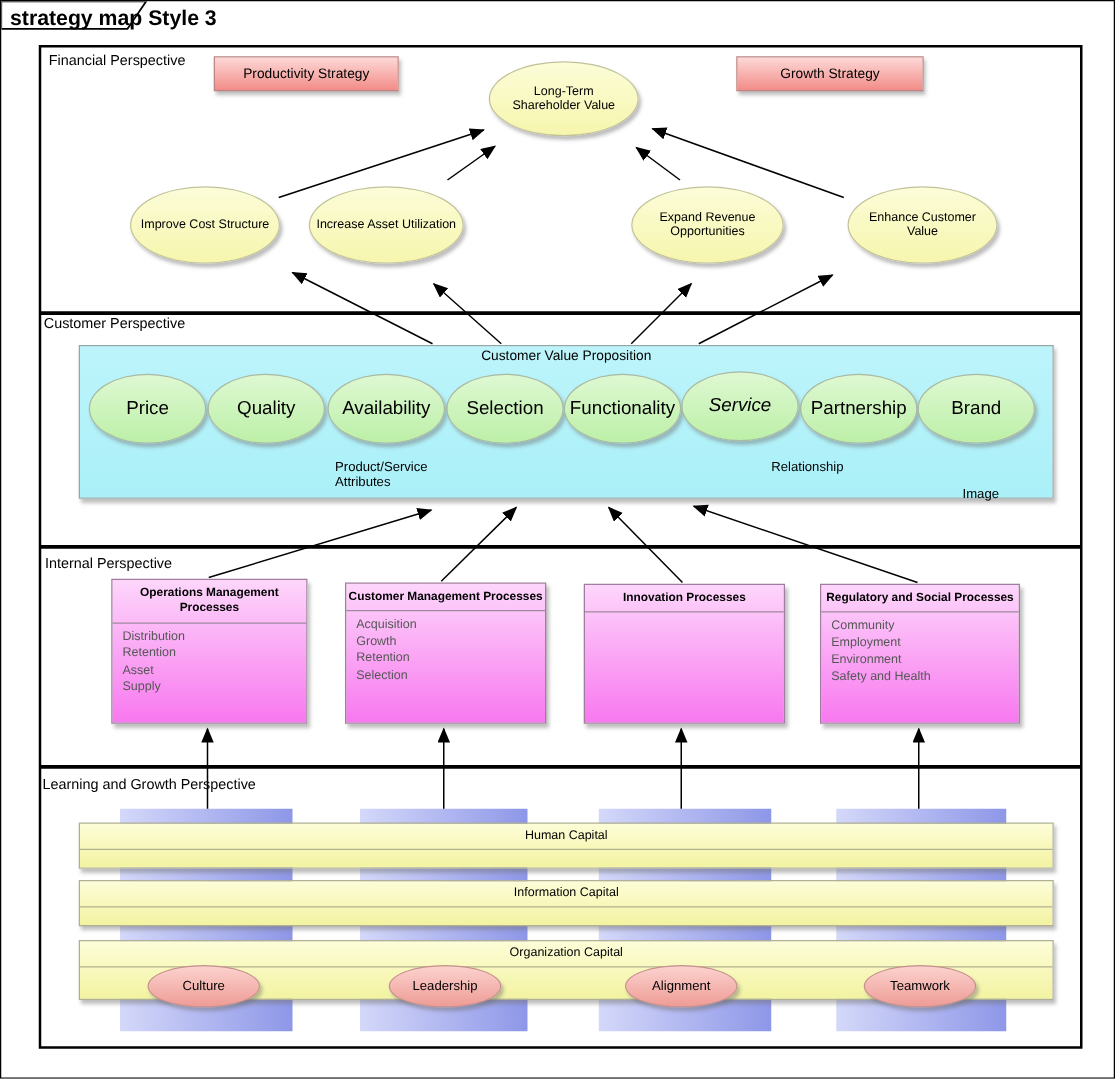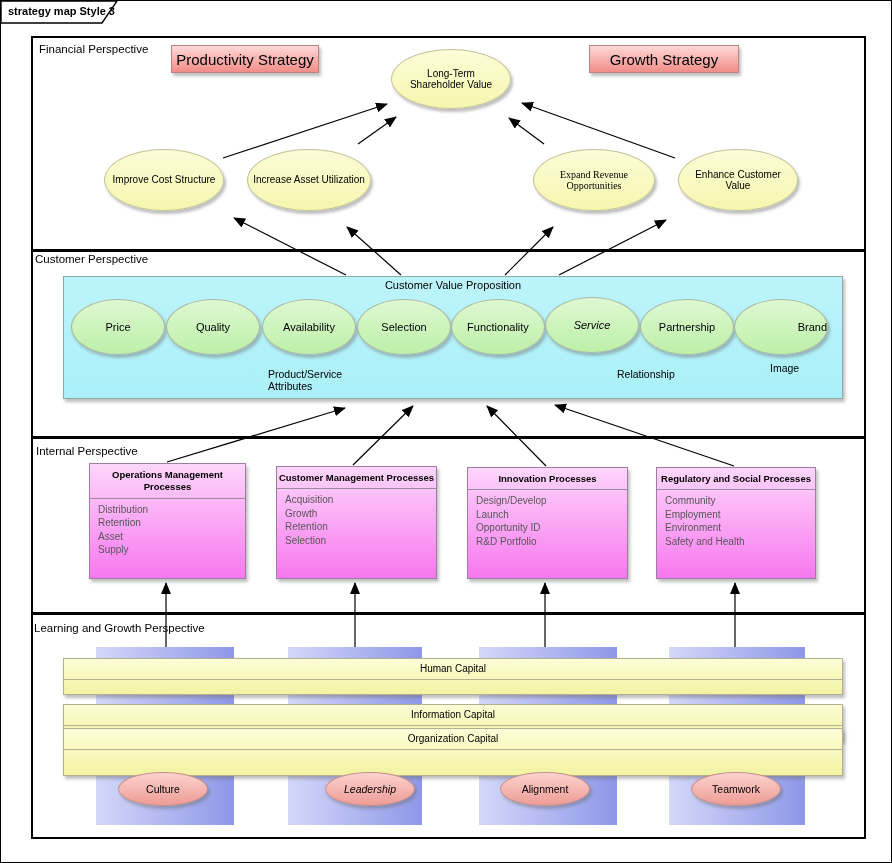--- a/index.html
+++ b/index.html
@@ -3,37 +3,37 @@
 <meta charset="utf-8">
 <style>
   html,body{margin:0;padding:0;background:#fff;}
   .canvas{
     position:relative;width:892px;height:863px;background:#ffffff;
     border:1px solid #000;box-sizing:border-box;
     font-family:"Liberation Sans",sans-serif;color:#000;overflow:hidden;
   }
   .abs{position:absolute;}
   
-  .tab-label{position:absolute;left:7px;top:4px;font-size:11px;font-weight:bold;z-index:6;}
+  .tab-label{position:absolute;left:7px;top:4px;font-size:17px;font-weight:bold;z-index:6;}
   
   .container-border{left:30px;top:35px;width:835px;height:803px;border:2px solid #000;box-sizing:border-box;z-index:1;}
   .divider{left:31px;width:833px;height:3px;background:#000;z-index:2;}
   .section-label{font-size:11.5px;z-index:3;}
   
   .shadow{box-shadow:2px 3px 3px rgba(110,110,110,0.45);}
   .ell{
     position:absolute;border-radius:50%;display:flex;align-items:center;justify-content:center;
     text-align:center;line-height:1.15;z-index:5;box-sizing:border-box;
   }
   .obj-ell{background:linear-gradient(to bottom,#fcfcd8,#f6f6ae);border:1px solid #c2c29a;font-size:10px;}
-  .attr-ell{background:linear-gradient(to bottom,#def8d2,#bdf0a8);border:1px solid #a9b9a2;font-size:11px;}
+  .attr-ell{background:linear-gradient(to bottom,#def8d2,#bdf0a8);border:1px solid #a9b9a2;font-size:15px;}
   .org-ell{background:linear-gradient(to bottom,#fcd2ce,#ee9c96);border:1px solid #c5908b;font-size:10.5px;}
   .strat-box{
     position:absolute;background:linear-gradient(to bottom,#fdd9d7,#f28c88);border:1px solid #bb8583;
-    display:flex;align-items:center;justify-content:center;font-size:15px;z-index:4;box-sizing:border-box;
+    display:flex;align-items:center;justify-content:center;font-size:11px;z-index:4;box-sizing:border-box;
   }
   .cyanbox{
     left:62px;top:275px;width:780px;height:123px;
     background:linear-gradient(to bottom,#bdf4fb,#aaf0f8);border:1px solid #8fa9ab;z-index:3;box-sizing:border-box;
   }
   .cyan-title{left:0;top:3px;width:780px;text-align:center;font-size:11px;z-index:4;}
   .group-label{font-size:10.5px;white-space:pre-line;z-index:4;}
   .pbox{
     position:absolute;background:linear-gradient(to bottom,#fdd6fb,#f878ef);
     border:1px solid #a07da0;z-index:4;box-sizing:border-box;
@@ -79,21 +79,21 @@
 
   <div class="ell obj-ell shadow" style="left:390px;top:48px;width:120px;height:60px;padding:0 8px;">
     <span>Long-Term Shareholder Value</span>
   </div>
   <div class="ell obj-ell shadow" style="left:103px;top:148px;width:120px;height:62px;padding:0 6px;">
     <span>Improve Cost Structure</span>
   </div>
   <div class="ell obj-ell shadow" style="left:246px;top:148px;width:124px;height:62px;padding:0 5px;">
     <span>Increase Asset Utilization</span>
   </div>
-  <div class="ell obj-ell shadow" style="left:532px;top:148px;width:122px;height:62px;padding:0 10px;font-family:Liberation Serif, serif;">
+  <div class="ell obj-ell shadow" style="left:504px;top:148px;width:122px;height:62px;padding:0 10px;">
     <span>Expand Revenue Opportunities</span>
   </div>
   <div class="ell obj-ell shadow" style="left:677px;top:148px;width:120px;height:62px;padding:0 5px;">
     <span>Enhance Customer Value</span>
   </div>
 
   <div class="abs cyanbox shadow"></div>
   <div class="abs cyan-title" style="left:62px;top:278px;">Customer Value Proposition</div>
 
   <div class="ell attr-ell shadow" style="left:70px;top:298px;width:94px;height:56px;">
@@ -110,28 +110,28 @@
     </div>
   <div class="ell attr-ell shadow" style="left:450px;top:298px;width:94px;height:56px;">
     <span>Functionality</span>
     </div>
   <div class="ell attr-ell shadow" style="left:544px;top:296px;width:94px;height:56px;font-style:italic;">
     <span>Service</span>
     </div>
   <div class="ell attr-ell shadow" style="left:639px;top:298px;width:94px;height:56px;text-align:right;">
     <span>Partnership</span>
     </div>
-  <div class="ell attr-ell shadow" style="left:733px;top:298px;width:94px;height:56px;justify-content:flex-end;">
+  <div class="ell attr-ell shadow" style="left:733px;top:298px;width:94px;height:56px;">
     <span>Brand</span>
     </div>
 
   <div class="abs group-label" style="left:267px;top:367px;">Product/Service
 Attributes</div>
   <div class="abs group-label" style="left:616px;top:367px;">Relationship</div>
-  <div class="abs group-label" style="left:769px;top:361px;">Image</div>
+  <div class="abs group-label" style="left:769px;top:388px;">Image</div>
 
   <div class="pbox shadow" style="left:88px;top:462px;width:157px;height:116px;">
     <div class="pbox-title">Operations Management
 Processes</div>
     <div class="pbox-items">
       <div>Distribution</div>
       <div>Retention</div>
       <div>Asset</div>
       <div>Supply</div>
     </div>
@@ -140,26 +140,20 @@
     <div class="pbox-title">Customer Management Processes</div>
     <div class="pbox-items">
       <div>Acquisition</div>
       <div>Growth</div>
       <div>Retention</div>
       <div>Selection</div>
     </div>
   </div>
   <div class="pbox shadow" style="left:466px;top:466px;width:161px;height:112px;">
     <div class="pbox-title">Innovation Processes</div>
-    <div class="pbox-items">
-      <div>Design/Develop</div>
-      <div>Launch</div>
-      <div>Opportunity ID</div>
-      <div>R&amp;D Portfolio</div>
-    </div>
   </div>
   <div class="pbox shadow" style="left:655px;top:466px;width:160px;height:112px;">
     <div class="pbox-title">Regulatory and Social Processes</div>
     <div class="pbox-items">
       <div>Community</div>
       <div>Employment</div>
       <div>Environment</div>
       <div>Safety and Health</div>
     </div>
   </div>
@@ -168,28 +162,28 @@
   <div class="capital-col" style="left:287px;top:646px;width:134px;height:178px;"></div>
   <div class="capital-col" style="left:478px;top:646px;width:138px;height:178px;"></div>
   <div class="capital-col" style="left:668px;top:646px;width:136px;height:178px;"></div>
 
   <div class="capbar shadow" style="top:657px;height:37px;">
     <div class="capbar-title">Human Capital</div>
   </div>
   <div class="capbar shadow" style="top:703px;height:37px;">
     <div class="capbar-title">Information Capital</div>
   </div>
-  <div class="capbar shadow" style="top:727px;height:48px;">
+  <div class="capbar shadow" style="top:751px;height:48px;">
     <div class="capbar-title">Organization Capital</div>
   </div>
 
   <div class="ell org-ell shadow" style="left:117px;top:771px;width:90px;height:34px;">
     <span>Culture</span>
     </div>
-  <div class="ell org-ell shadow" style="left:324px;top:771px;width:90px;height:34px;font-style:italic;">
+  <div class="ell org-ell shadow" style="left:310px;top:771px;width:90px;height:34px;">
     <span>Leadership</span>
     </div>
   <div class="ell org-ell shadow" style="left:499px;top:771px;width:90px;height:34px;">
     <span>Alignment</span>
     </div>
   <div class="ell org-ell shadow" style="left:690px;top:771px;width:90px;height:34px;">
     <span>Teamwork</span>
     </div>
 
   <svg class="overlay" width="892" height="863">

